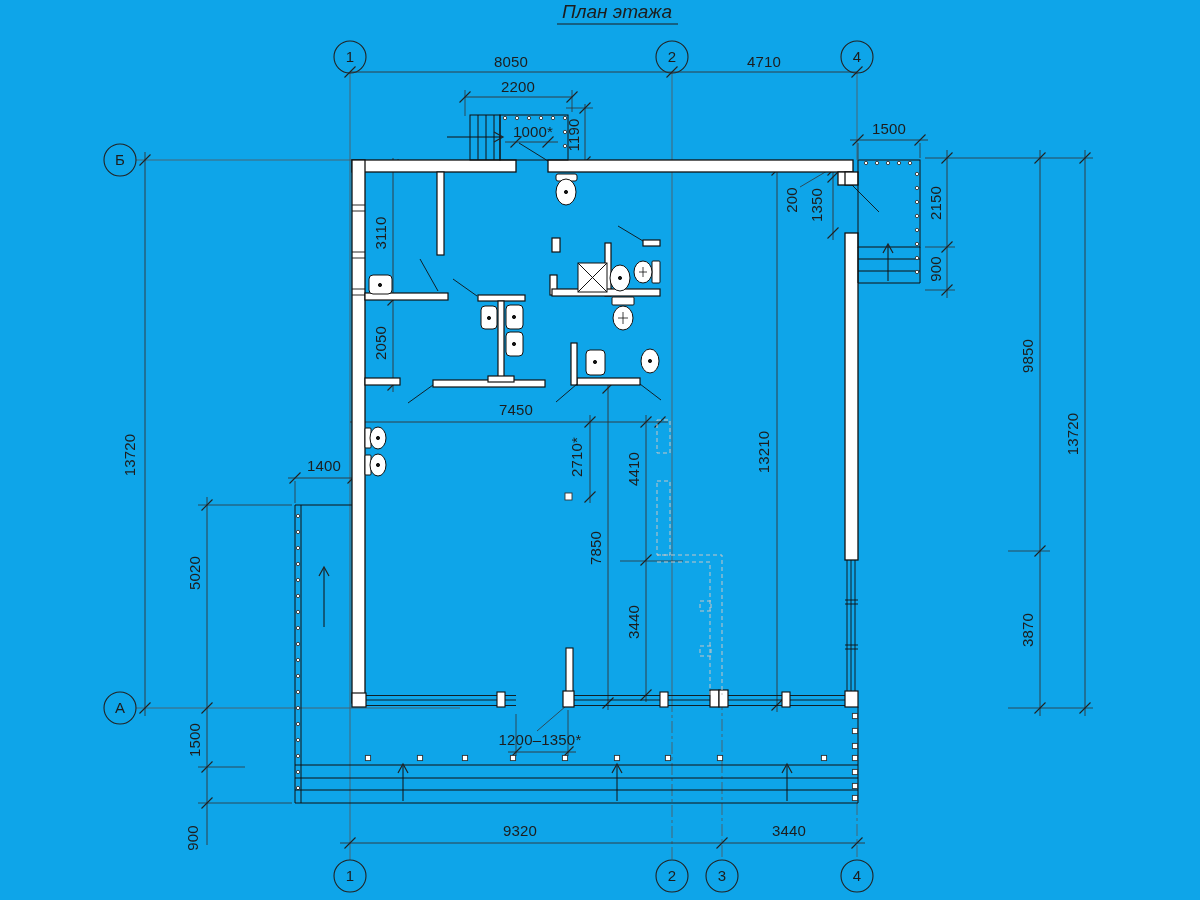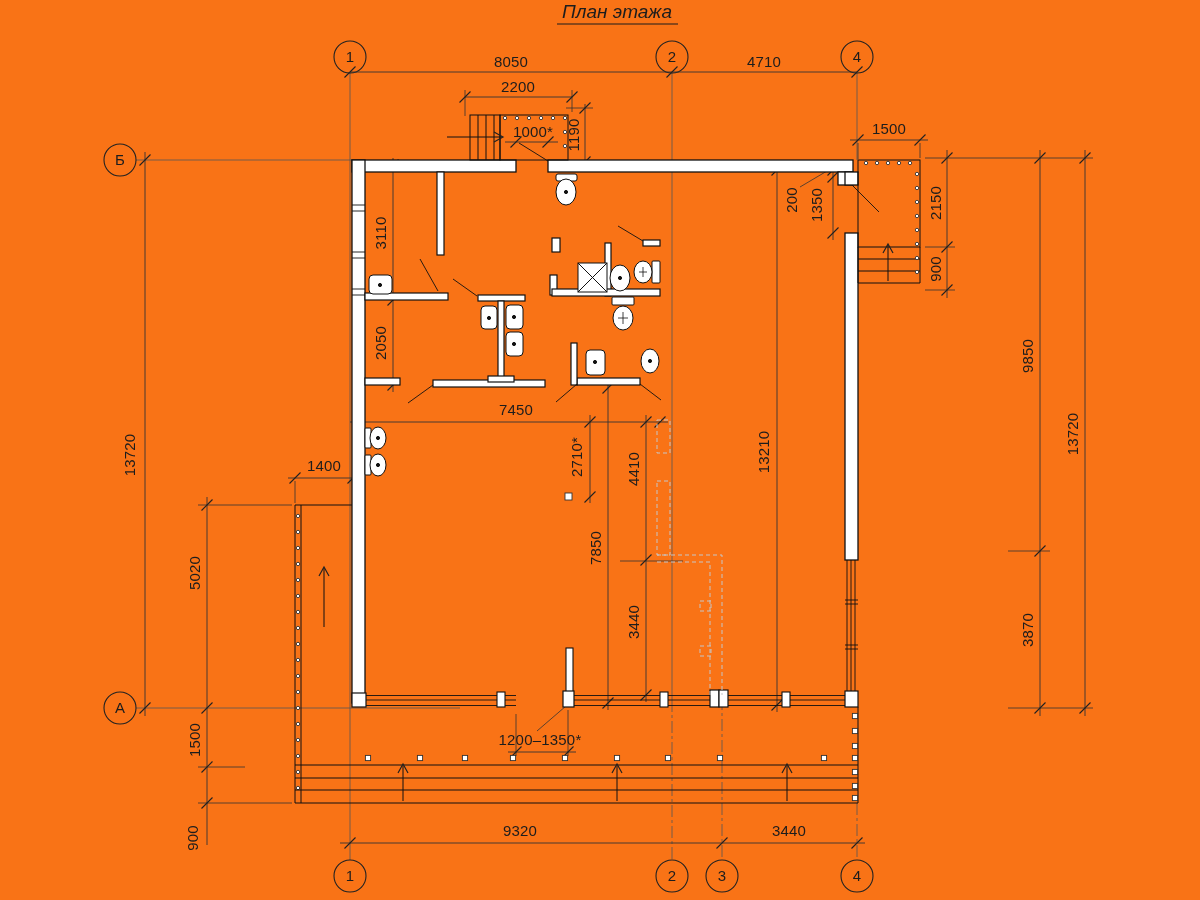--- a/index.html
+++ b/index.html
@@ -1,16 +1,16 @@
 <!DOCTYPE html>
 <html><head>
 <meta charset="utf-8">
 <style>
   html,body{margin:0;padding:0;background:#fff;}
-  .page{position:relative;width:1200px;height:900px;background:#f97316;overflow:hidden;
+  .page{position:relative;width:1200px;height:900px;background:#0ea5e9;overflow:hidden;
         font-family:"Liberation Sans", sans-serif;}
   svg{display:block;}
   text{font-family:"Liberation Sans", sans-serif;fill:#1d1d1d;}
   .dimtxt{font-size:15px;letter-spacing:0.2px;}
   .axtxt{font-size:15px;}
   .titletxt{font-size:19px;font-style:italic;}
 </style>
 </head>
 <body>
 

